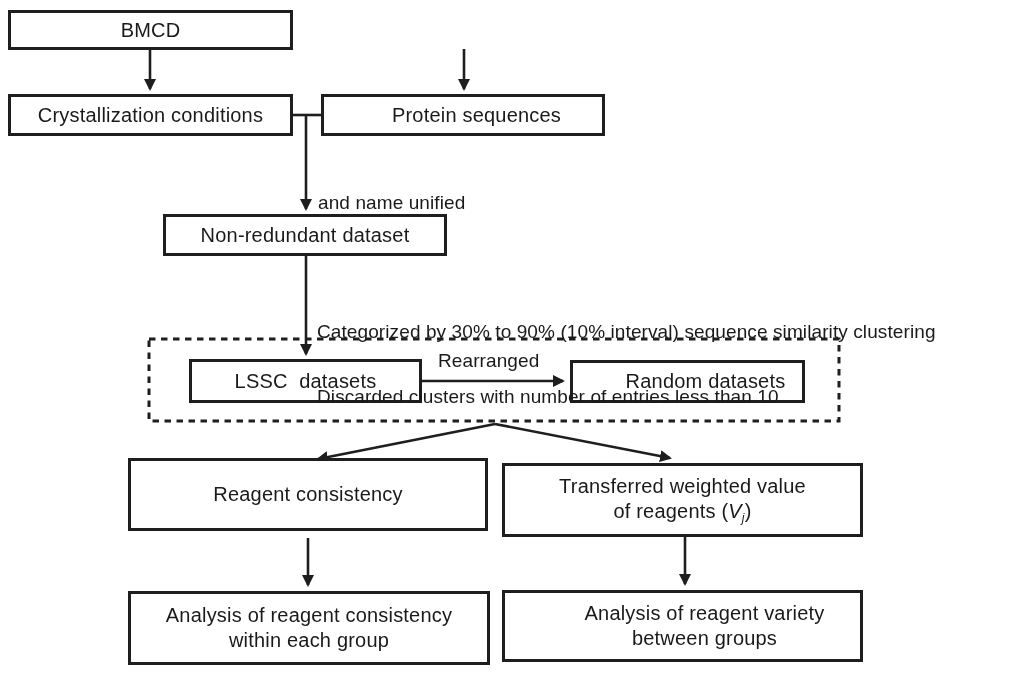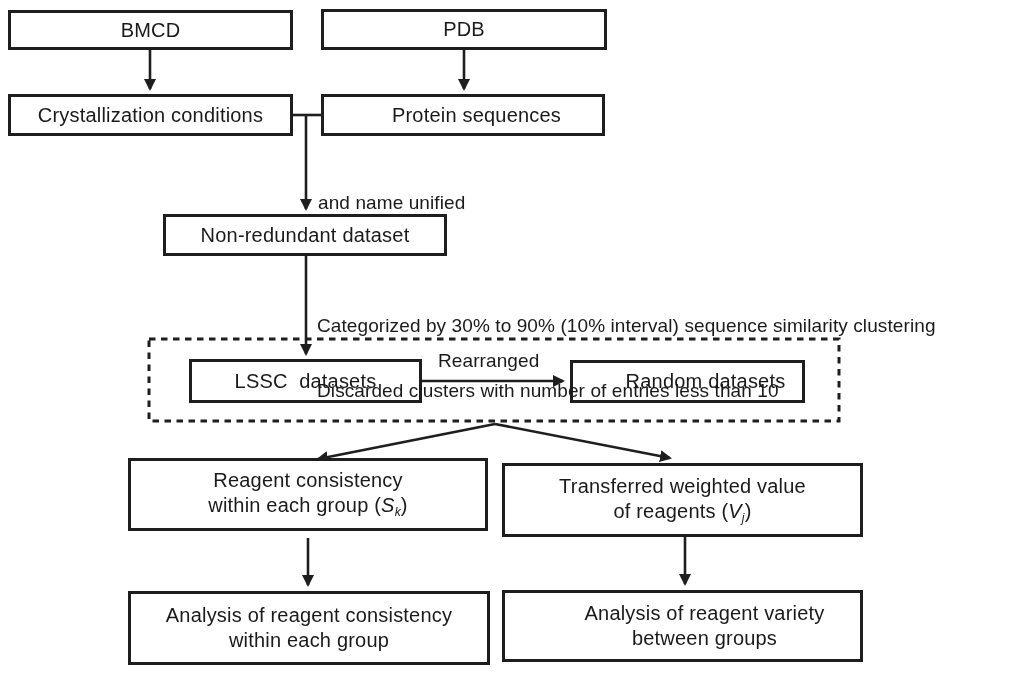--- a/index.html
+++ b/index.html
@@ -72,23 +72,20 @@
       <path d="M308 538 L308 585" marker-end="url(#ah)"></path>
       <path d="M685 537 L685 584" marker-end="url(#ah)"></path>
       <rect x="149" y="339" width="690" height="82" stroke-width="3" stroke-dasharray="6.5 5.5"></rect>
     </g>
   </svg>
 
   <div class="node" style="left:8px; top:10px; width:285px; height:40px;">
     <span class="node-line">BMCD</span>
   </div>
 
-  <div class="node" style="left:321px; top:9px; width:286px; height:41px;">
-    <span class="node-line">PDB</span>
-  </div>
 
   <div class="node" style="left:8px; top:94px; width:285px; height:42px;">
     <span class="node-line">Crystallization conditions</span>
   </div>
 
   <div class="node" style="left:321px; top:94px; width:284px; height:42px;padding-left:27px;">
     <span class="node-line">Protein sequences</span>
   </div>
 
   <div class="node" style="left:163px; top:214px; width:284px; height:42px;text-align:right;">
@@ -98,21 +95,20 @@
   <div class="node" style="left:189px; top:359px; width:233px; height:44px;">
     <span class="node-line">LSSC  datasets</span>
   </div>
 
   <div class="node" style="left:570px; top:360px; width:235px; height:43px;padding-left:36px;">
     <span class="node-line">Random datasets</span>
   </div>
 
   <div class="node" style="left:128px; top:458px; width:360px; height:73px;">
     <span class="node-line">Reagent consistency</span>
-    <span class="node-line"><span>within each group (</span><span class="var">S</span><span class="sub">k</span><span>)</span></span>
   </div>
 
   <div class="node" style="left:502px; top:463px; width:361px; height:74px;">
     <span class="node-line">Transferred weighted value</span>
     <span class="node-line"><span>of reagents (</span><span class="var">V</span><span class="sub">j</span><span>)</span></span>
   </div>
 
   <div class="node" style="left:128px; top:591px; width:362px; height:74px;">
     <span class="node-line">Analysis of reagent consistency</span>
     <span class="node-line">within each group</span>
@@ -120,20 +116,20 @@
 
   <div class="node" style="left:502px; top:590px; width:361px; height:72px;padding-left:44px;">
     <span class="node-line">Analysis of reagent variety</span>
     <span class="node-line">between groups</span>
   </div>
 
   <div class="annotation" style="left:318px; top:149px;">
     <div>and name unified</div>
   </div>
 
-  <div class="annotation" style="left:317px; top:272px;">
+  <div class="annotation" style="left:317px; top:278px;">
     <div>Categorized by 30% to 90% (10% interval) sequence similarity clustering</div>
     <div>Discarded clusters with number of entries less than 10</div>
   </div>
 
   <div class="annotation" style="left:438px; top:350px;">Rearranged</div>
 
 </div>
 
 </body></html>

